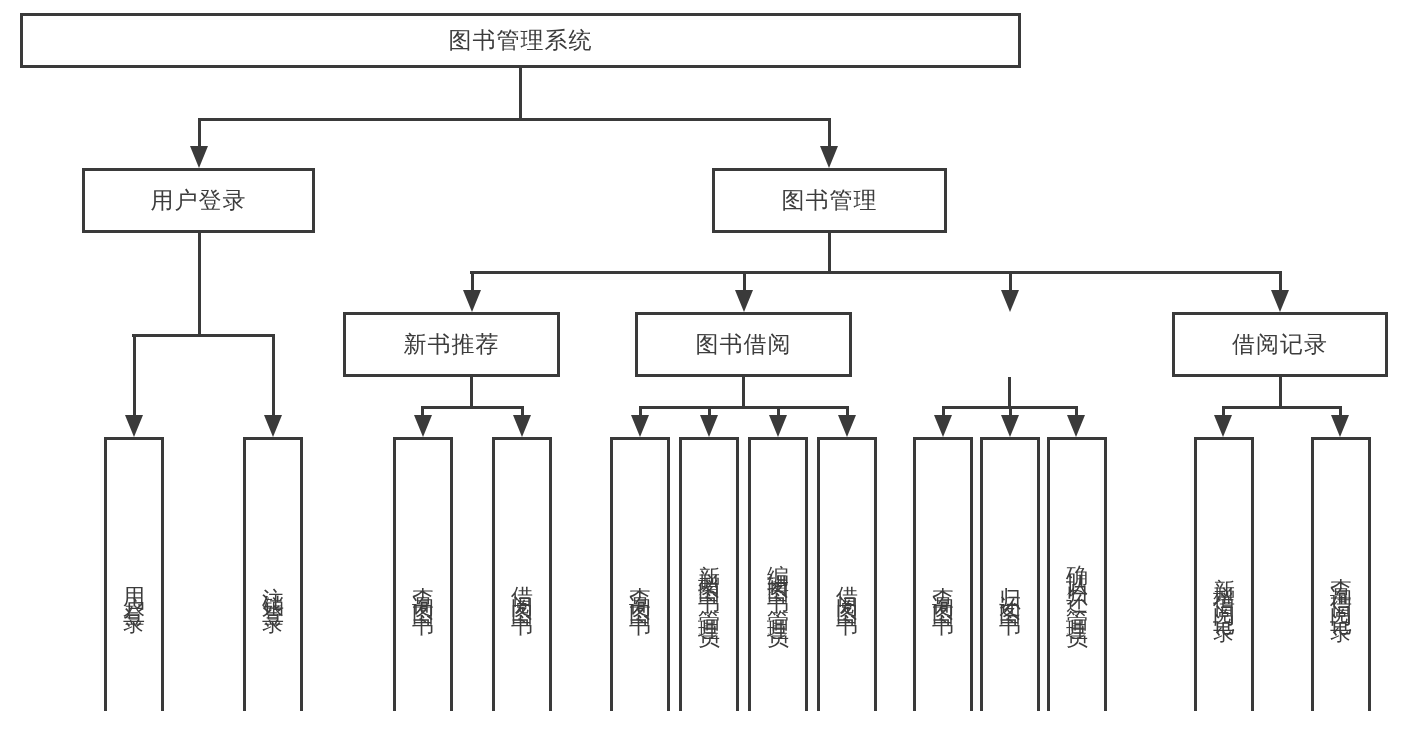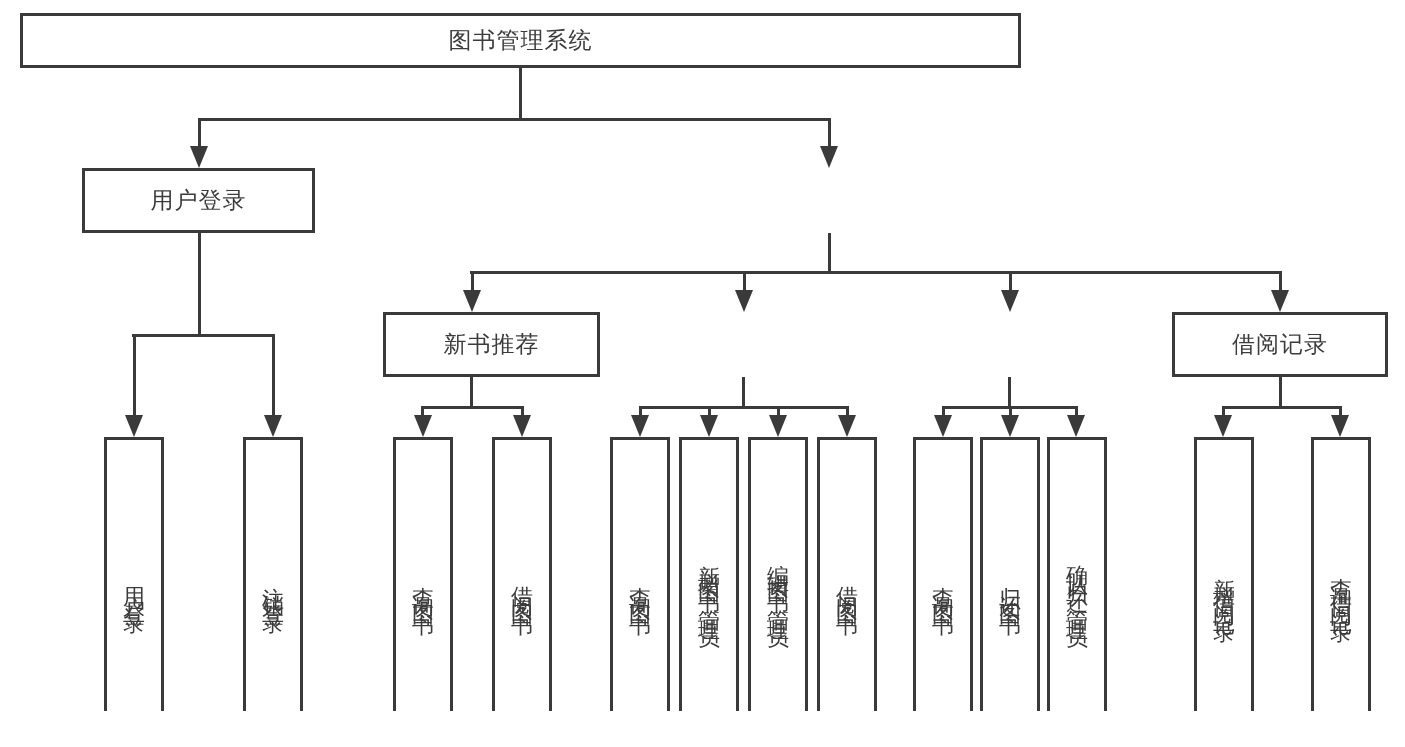--- a/index.html
+++ b/index.html
@@ -48,41 +48,47 @@
   <div class="line" style="left:519px;top:68px;width:3px;height:51px"></div>
   <div class="line" style="left:198px;top:118px;width:632px;height:3px"></div>
   <div class="line" style="left:198px;top:118px;width:3px;height:32px"></div>
   <div class="arrow" style="left:190px;top:146px"></div>
   <div class="line" style="left:828px;top:118px;width:3px;height:32px"></div>
   <div class="arrow" style="left:820px;top:146px"></div>
 
   <div class="box h" style="left:82px;top:168px;width:233px;height:65px">
     <span>用户登录</span>
   </div>
+  <div class="box h" style="left:712px;top:168px;width:235px;height:65px">
+    <span>图书管理</span>
+  </div>
 
   <div class="line" style="left:198px;top:233px;width:3px;height:102px"></div>
   <div class="line" style="left:132px;top:334px;width:143px;height:3px"></div>
   <div class="line" style="left:133px;top:334px;width:3px;height:86px"></div>
   <div class="arrow" style="left:125px;top:415px"></div>
   <div class="line" style="left:272px;top:334px;width:3px;height:86px"></div>
   <div class="arrow" style="left:264px;top:415px"></div>
 
   <div class="line" style="left:828px;top:233px;width:3px;height:40px"></div>
   <div class="line" style="left:470px;top:271px;width:811px;height:3px"></div>
   <div class="line" style="left:471px;top:271px;width:3px;height:25px"></div>
   <div class="arrow" style="left:463px;top:290px"></div>
   <div class="line" style="left:743px;top:271px;width:3px;height:25px"></div>
   <div class="arrow" style="left:735px;top:290px"></div>
   <div class="line" style="left:1009px;top:271px;width:3px;height:25px"></div>
   <div class="arrow" style="left:1001px;top:290px"></div>
   <div class="line" style="left:1279px;top:271px;width:3px;height:25px"></div>
   <div class="arrow" style="left:1271px;top:290px"></div>
 
-  <div class="box h" style="left:383px;top:312px;width:217px;height:65px">
+  <div class="box h" style="left:343px;top:312px;width:217px;height:65px">
     <span>新书推荐</span>
+  </div>
+  <div class="box h" style="left:635px;top:312px;width:217px;height:65px">
+    <span>图书借阅</span>
   </div>
   <div class="box h" style="left:1172px;top:312px;width:216px;height:65px">
     <span>借阅记录</span>
   </div>
 
   <div class="line" style="left:470px;top:377px;width:3px;height:31px"></div>
   <div class="line" style="left:421px;top:406px;width:103px;height:3px"></div>
   <div class="line" style="left:421px;top:406px;width:3px;height:12px"></div>
   <div class="arrow" style="left:414px;top:415px"></div>
   <div class="line" style="left:521px;top:406px;width:3px;height:12px"></div>

